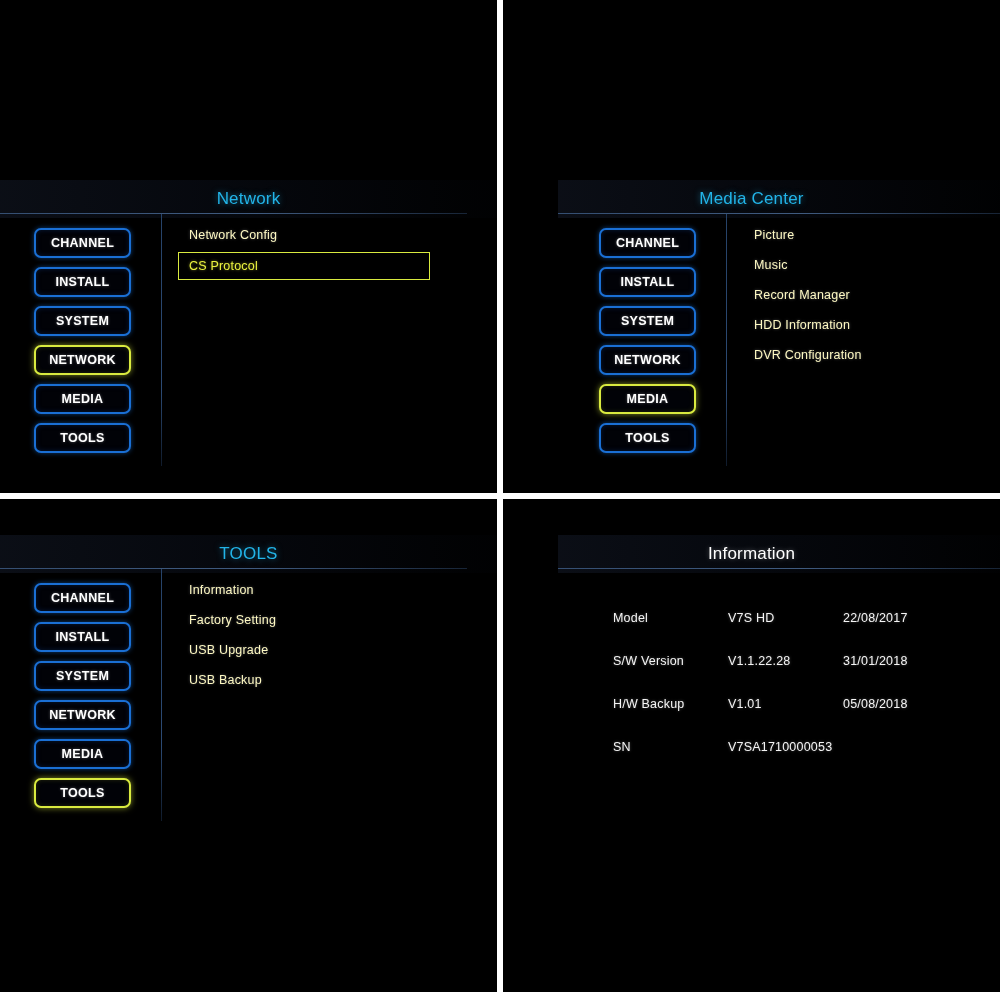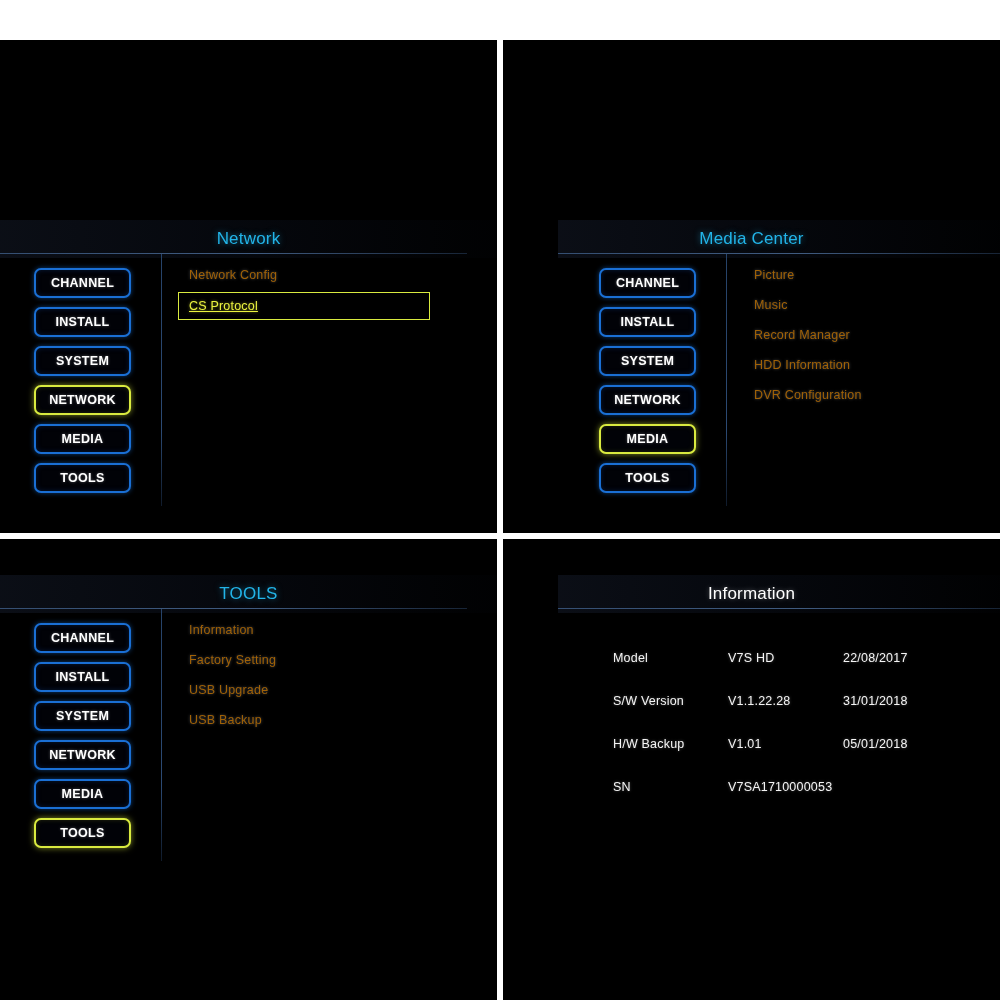--- a/index.html
+++ b/index.html
@@ -7,21 +7,20 @@
   html, body {
     width: 1000px; height: 1000px;
     background: #ffffff;
     font-family: "Liberation Sans", sans-serif;
     overflow: hidden;
   }
   #screen {
     position: relative;
     width: 1000px; height: 844px;
     background: #ffffff;
-    margin-top: 40px;
   }
 
   
   .panel {
     position: absolute;
     width: 497px;
     height: 493px;
     background: #000000;
     overflow: hidden;
   }
@@ -102,21 +101,21 @@
   }
 
   
   .menu-list { position: absolute; }
   .menu-item {
     position: relative;
     height: 26px;
     display: flex;
     align-items: center;
     padding-left: 10px;
-    color: #a16207;
+    color: #fef9c3;
     font-size: 12.5px;
     letter-spacing: 0.2px;
     margin-bottom: 4px;
     border: 1px solid transparent;
     text-shadow: 0 0 3px rgba(255,255,255,0.3);
   }
   .menu-item.selected {
     border: 1px solid #d9ea3f;
     color: #eaf23f;
     text-shadow: 0 0 3px rgba(234,242,63,0.5);
@@ -180,21 +179,21 @@
       </div>
       <div class="nav-btn">
         <span>TOOLS</span>
       </div>
     </div>
 
     <div class="menu-list" style="left:178px; top:222px; width:252px;">
       <div class="menu-item">
         <span>Network Config</span>
       </div>
-      <div class="menu-item selected" style="height:28px;text-decoration:underline;">
+      <div class="menu-item selected" style="height:28px;">
         <span>CS Protocol</span>
       </div>
     </div>
   </div>
 
   <div class="panel" id="panel-media">
     <div class="title-band" style="top:180px; left:55px;"></div>
     <div class="panel-title" style="top:189px;">Media Center</div>
     <div class="hrule" style="left:55px; top:213px; right:0;"></div>
     <div class="vrule" style="left:223px; top:214px; height:252px;"></div>
@@ -294,21 +293,21 @@
         <div class="info-date">22/08/2017</div>
       </div>
       <div class="info-row">
         <div class="info-label">S/W Version</div>
         <div class="info-value">V1.1.22.28</div>
         <div class="info-date">31/01/2018</div>
       </div>
       <div class="info-row">
         <div class="info-label">H/W Backup</div>
         <div class="info-value">V1.01</div>
-        <div class="info-date">05/01/2018</div>
+        <div class="info-date">05/08/2018</div>
       </div>
       <div class="info-row">
         <div class="info-label">SN</div>
         <div class="info-value" style="width:200px;">V7SA1710000053</div>
         <div class="info-date"></div>
       </div>
     </div>
   </div>
 
   <div class="divider-v"></div>

